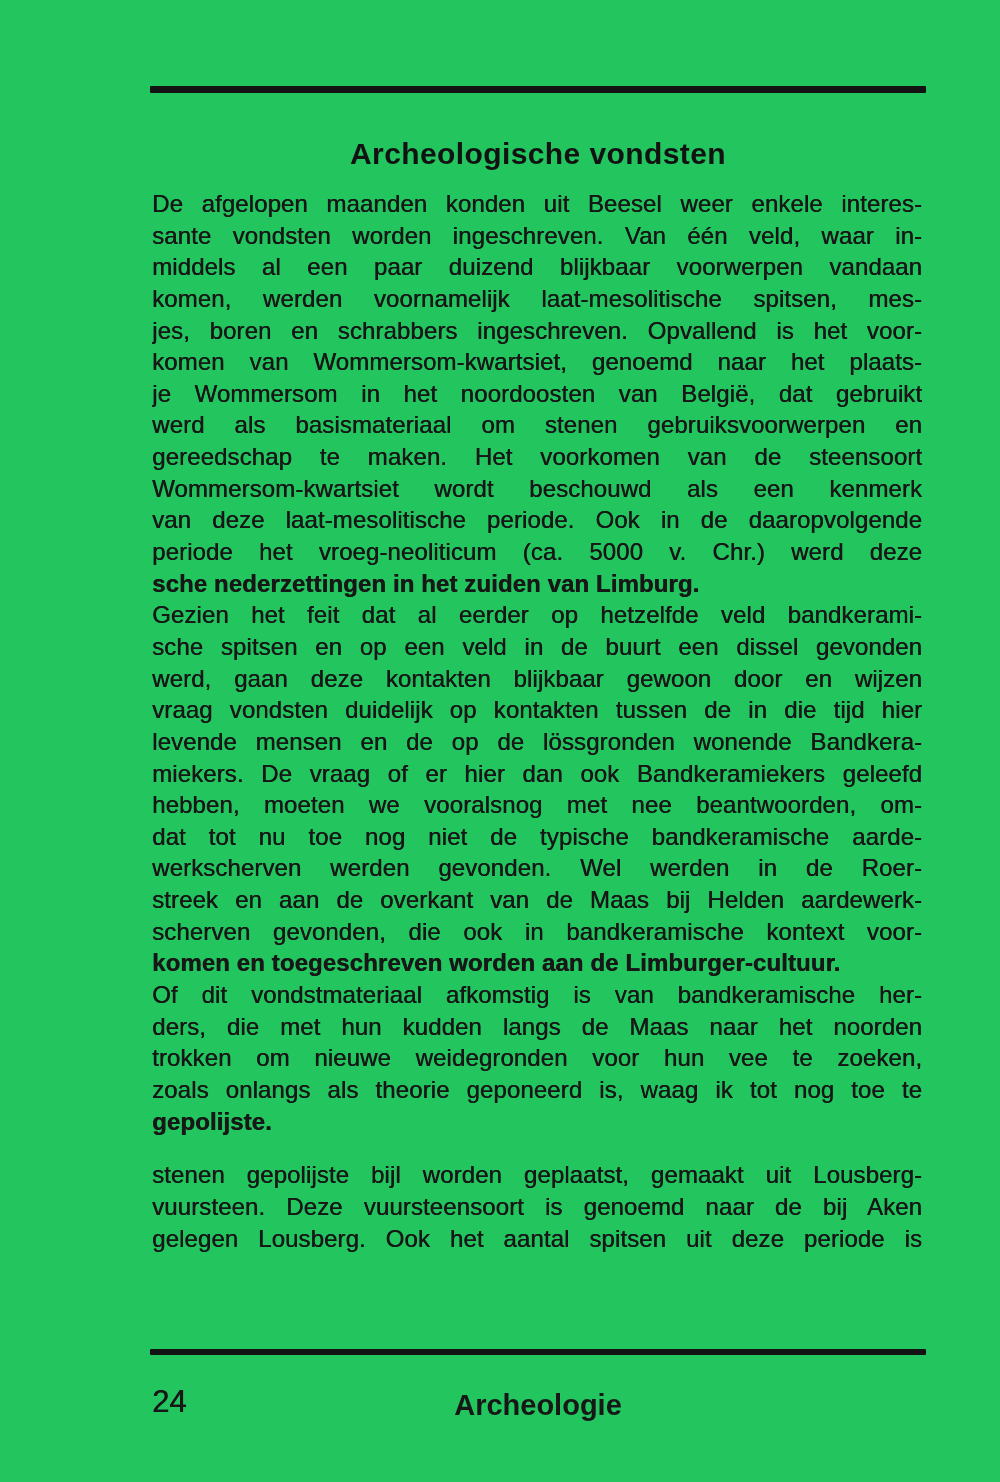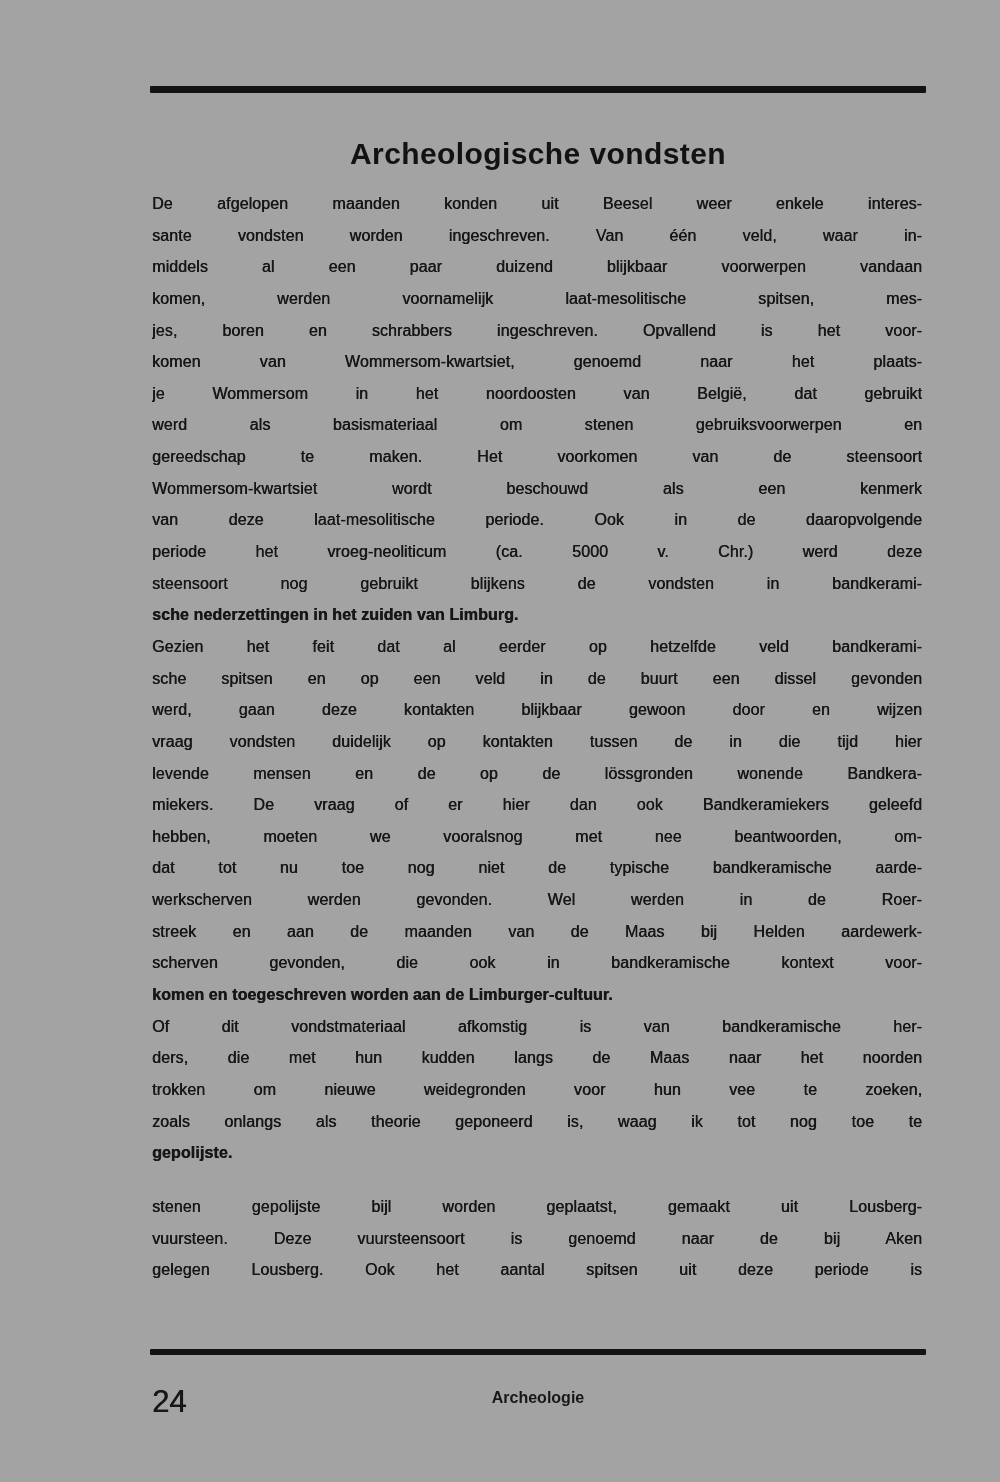--- a/index.html
+++ b/index.html
@@ -4,39 +4,39 @@
 <style>
   html, body { margin: 0; padding: 0; }
   body {
     width: 1000px; height: 1482px;
     background: #ffffff;
     font-family: "Liberation Sans", sans-serif;
     color: #161616;
     position: relative;
     overflow: hidden;
   }
-  .page { position: absolute; inset: 0; background: #a3a3a3; }
+  .page { position: absolute; inset: 0; background: #22c55e; }
 
   .rule {
     position: absolute; left: 150px; width: 776px;
     background: #131313; border-radius: 1px;
   }
   .rule-top    { top: 86px;   height: 7px; }
   .rule-bottom { top: 1349px; height: 6px; }
 
   .title {
     position: absolute; left: 150px; top: 117px; width: 776px;
     text-align: center;
     font-size: 30px; font-weight: 700; letter-spacing: 0.4px;
     color: #121212;
   }
 
   .body-text {
     position: absolute; left: 152px; top: 188px; width: 770px;
-    font-size: 16px; line-height: 31.65px;
+    font-size: 24px; line-height: 31.65px;
     letter-spacing: 0.1px;
     color: #171717;
     text-shadow: 0.45px 0 0 currentColor; 
   }
   .para { margin: 0; }
   .para.gap { margin-top: 22px; }
   .line {
     height: 31.65px; overflow: hidden;
     text-align: justify;
     text-align-last: justify;
@@ -44,21 +44,21 @@
   .line.natural { text-align-last: left; font-weight: bold; }
 
   .footer-pagenum {
     position: absolute; left: 152px; top: 1384px;
     font-size: 31px; color: #171717;
     text-shadow: 0.4px 0 0 currentColor;
   }
   .footer-head {
     position: absolute; left: 150px; top: 1389px; width: 776px;
     text-align: center;
-    font-size: 16px; font-weight: 700; color: #171717;
+    font-size: 29px; font-weight: 700; color: #171717;
   }
 </style>
 </head>
 <body>
 
 <div class="page">
 
   <div class="rule rule-top"></div>
 
   <h1 class="title">Archeologische vondsten</h1>
@@ -71,34 +71,33 @@
         <div class="line">middels al een paar duizend blijkbaar voorwerpen vandaan</div>
         <div class="line">komen, werden voornamelijk laat-mesolitische spitsen, mes-</div>
         <div class="line">jes, boren en schrabbers ingeschreven. Opvallend is het voor-</div>
         <div class="line">komen van Wommersom-kwartsiet, genoemd naar het plaats-</div>
         <div class="line">je Wommersom in het noordoosten van België, dat gebruikt</div>
         <div class="line">werd als basismateriaal om stenen gebruiksvoorwerpen en</div>
         <div class="line">gereedschap te maken. Het voorkomen van de steensoort</div>
         <div class="line">Wommersom-kwartsiet wordt beschouwd als een kenmerk</div>
         <div class="line">van deze laat-mesolitische periode. Ook in de daaropvolgende</div>
         <div class="line">periode het vroeg-neoliticum (ca. 5000 v. Chr.) werd deze</div>
-        <div class="line">steensoort nog gebruikt blijkens de vondsten in bandkerami-</div>
         <div class="line natural">sche nederzettingen in het zuiden van Limburg.</div>
       </div>
       <div class="para">
         <div class="line">Gezien het feit dat al eerder op hetzelfde veld bandkerami-</div>
         <div class="line">sche spitsen en op een veld in de buurt een dissel gevonden</div>
         <div class="line">werd, gaan deze kontakten blijkbaar gewoon door en wijzen</div>
         <div class="line">vraag vondsten duidelijk op kontakten tussen de in die tijd hier</div>
         <div class="line">levende mensen en de op de lössgronden wonende Bandkera-</div>
         <div class="line">miekers. De vraag of er hier dan ook Bandkeramiekers geleefd</div>
         <div class="line">hebben, moeten we vooralsnog met nee beantwoorden, om-</div>
         <div class="line">dat tot nu toe nog niet de typische bandkeramische aarde-</div>
         <div class="line">werkscherven werden gevonden. Wel werden in de Roer-</div>
-        <div class="line">streek en aan de maanden van de Maas bij Helden aardewerk-</div>
+        <div class="line">streek en aan de overkant van de Maas bij Helden aardewerk-</div>
         <div class="line">scherven gevonden, die ook in bandkeramische kontext voor-</div>
         <div class="line natural">komen en toegeschreven worden aan de Limburger-cultuur.</div>
       </div>
       <div class="para">
         <div class="line">Of dit vondstmateriaal afkomstig is van bandkeramische her-</div>
         <div class="line">ders, die met hun kudden langs de Maas naar het noorden</div>
         <div class="line">trokken om nieuwe weidegronden voor hun vee te zoeken,</div>
         <div class="line">zoals onlangs als theorie geponeerd is, waag ik tot nog toe te</div>
         <div class="line natural">gepolijste.</div>
       </div>

